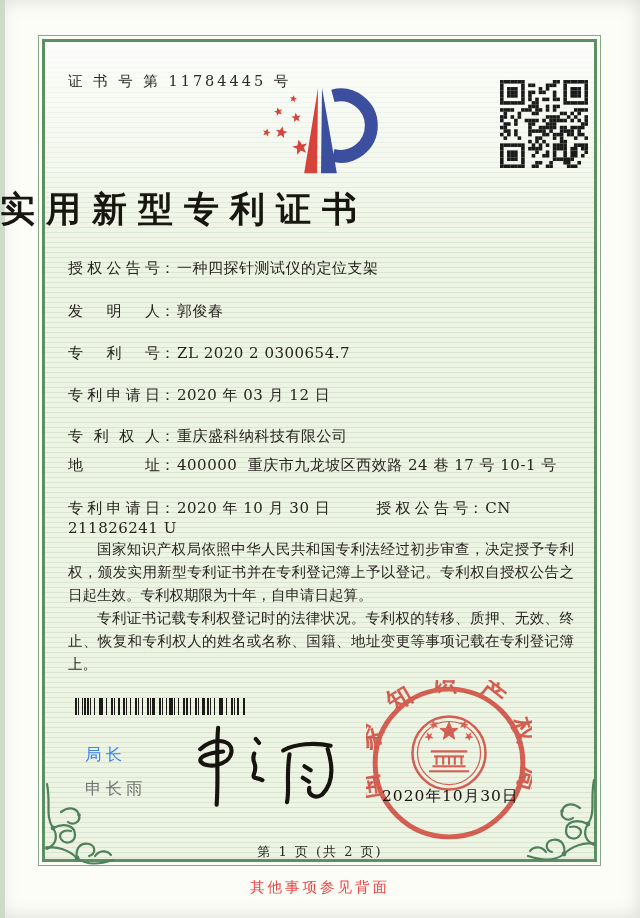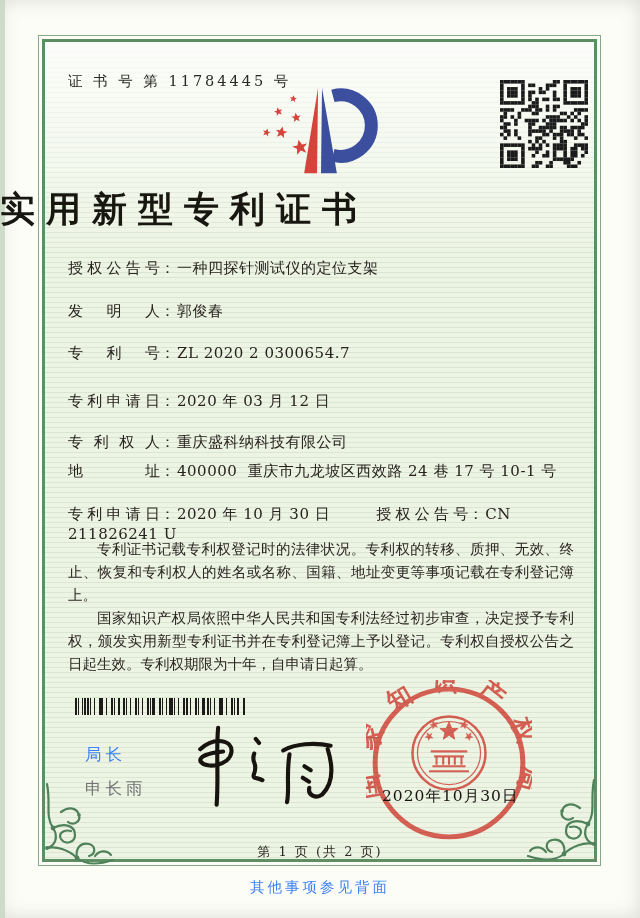--- a/index.html
+++ b/index.html
@@ -27,21 +27,21 @@
   .content{position:absolute;inset:0;}
   .cert-no{position:absolute;left:68px;top:72px;font-size:14.5px;letter-spacing:3px;color:#2a2824;}
   .logo{position:absolute;left:246px;top:84px;width:152px;height:104px;}
   .qr{position:absolute;left:500px;top:80px;width:88px;height:88px;}
   .title{
     position:absolute;left:0;right:0;top:186px;
     font-size:35px;font-weight:700;letter-spacing:11px;color:#17160f;
   }
   .fields{position:absolute;left:68px;top:258px;right:56px;font-size:15px;color:#26231e;}
   .field-row{line-height:20px;white-space:nowrap;}
-  .m1{margin-top:23px}.m2{margin-top:22px}.m3{margin-top:28px}.m4{margin-top:21px}.m5{margin-top:9px}.m6{margin-top:23px}
+  .m1{margin-top:23px}.m2{margin-top:22px}.m3{margin-top:22px}.m4{margin-top:21px}.m5{margin-top:9px}.m6{margin-top:23px}
   .flabel{display:inline-block;width:92px;text-align:justify;text-align-last:justify;vertical-align:top;}
   .colon{display:inline-block;margin-right:2px;}
   .fvalue{letter-spacing:.5px;white-space:pre-wrap;}
   .pair2{margin-left:46px;}
   .paras{position:absolute;left:68px;right:66px;top:538px;font-size:14.5px;line-height:23px;color:#2a2622;text-align:justify;}
   .paras p{margin:0;text-indent:2em;}
   .barcode{
     position:absolute;left:75px;top:698px;width:170px;height:17px;
     background:
       repeating-linear-gradient(90deg,#1d1b18 0 2px,transparent 2px 3px,#1d1b18 3px 4px,transparent 4px 7px,#1d1b18 7px 8px,transparent 8px 12px),
@@ -49,21 +49,21 @@
   }
   .signoff-title{position:absolute;left:85px;top:744px;font-size:16.5px;letter-spacing:4px;color:#3b82f6;}
   .signoff-name{position:absolute;left:85px;top:778px;font-size:16.5px;letter-spacing:4px;color:#737373;}
   .signature{position:absolute;left:188px;top:720px;width:156px;height:88px;transform:rotate(-2deg);}
   .seal{position:absolute;left:366px;top:680px;width:166px;height:166px;opacity:.9;mix-blend-mode:multiply;}
   .seal-date{position:absolute;left:382px;top:786px;font-size:15.5px;letter-spacing:1px;color:#171411;z-index:5;}
   .flourish{position:absolute;width:74px;height:84px;}
   .flourish.left{left:41px;top:782px;}
   .flourish.right{left:526px;top:778px;transform:scaleX(-1);}
   .footer-page{position:absolute;left:0;right:0;top:843px;text-align:center;font-size:13px;letter-spacing:2px;color:#2a2824;}
-  .back-note{position:absolute;left:0;right:0;top:878px;text-align:center;font-size:14.5px;letter-spacing:3px;color:#3b82f6;}
+  .back-note{position:absolute;left:0;right:0;top:878px;text-align:center;font-size:14.5px;letter-spacing:3px;color:#ef4444;}
 </style>
 </head>
 <body>
 
 <div class="paper">
   <div class="scan-edge"></div>
 
   <div class="frame-outer">
     <div class="frame-inner"></div>
   </div>
@@ -411,22 +411,22 @@
       </div>
       <div class="field-row m5">
         <span class="flabel">地址</span><span class="colon">：</span><span class="fvalue">400000  重庆市九龙坡区西效路 24 巷 17 号 10-1 号</span>
       </div>
       <div class="field-row m6">
         <span class="flabel">专利申请日</span><span class="colon">：</span><span class="fvalue">2020 年 10 月 30 日</span><span class="pair2 flabel">授权公告号</span><span class="colon">：</span><span class="fvalue">CN 211826241 U</span>
       </div>
     </div>
 
     <div class="paras">
+      <p>国家知识产权局依照中华人民共和国专利法经过初步审查，决定授予专利权，颁发实用新型专利证书并在专利登记簿上予以登记。专利权自授权公告之日起生效。专利权期限为十年，自申请日起算。</p>
       <p>专利证书记载专利权登记时的法律状况。专利权的转移、质押、无效、终止、恢复和专利权人的姓名或名称、国籍、地址变更等事项记载在专利登记簿上。</p>
-      <p>国家知识产权局依照中华人民共和国专利法经过初步审查，决定授予专利权，颁发实用新型专利证书并在专利登记簿上予以登记。专利权自授权公告之日起生效。专利权期限为十年，自申请日起算。</p>
     </div>
 
     <div class="barcode"></div>
 
     <div class="signoff-title">局长</div>
     <div class="signoff-name">申长雨</div>
 
     <svg class="signature" viewBox="0 0 150 85" aria-hidden="true">
       <g fill="none" stroke="#17140f" stroke-width="4" stroke-linecap="round" stroke-linejoin="round">
         <path d="M30,6 C27,30 29,52 26,80"></path>

